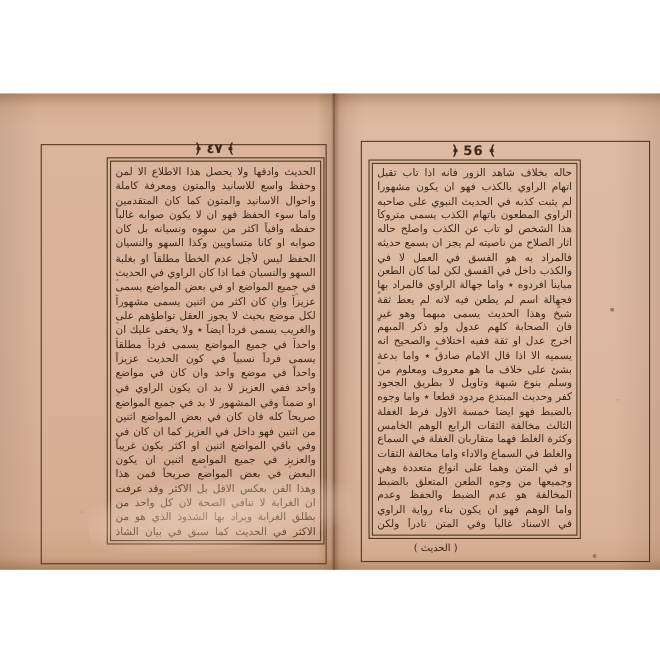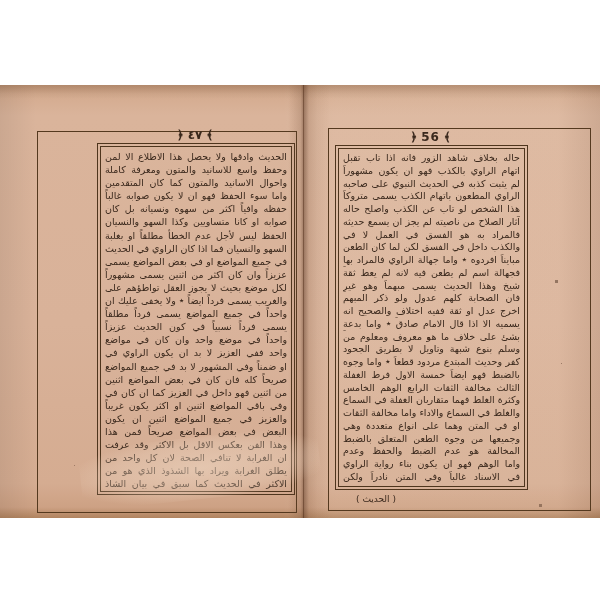--- a/index.html
+++ b/index.html
@@ -55,21 +55,21 @@
   }
   .text-col .line{
     text-align:justify;text-align-last:justify;
     overflow:hidden;white-space:normal;
     font-size:9.5px;
   }
   .text-col.left-col .line{height:13.1px;line-height:13.1px;}
   .text-col.right-col .line{height:12.75px;line-height:12.75px;}
   
   .catchword{
-    position:absolute;left:346px;top:407px;width:60px;height:14px;
+    position:absolute;left:366px;top:407px;width:60px;height:14px;
     direction:rtl;color:#3a281c;font-size:9px;line-height:14px;text-align:center;
   }
   
   .glare{
     position:absolute;left:80px;top:352px;width:240px;height:62px;
     background:radial-gradient(ellipse at 50% 50%, rgba(240,218,198,.55) 0%, rgba(240,218,198,.28) 55%, rgba(240,218,198,0) 80%);
     transform:rotate(-6deg);pointer-events:none;
   }
   .top-shade{
     position:absolute;left:0;top:0;width:600px;height:14px;

